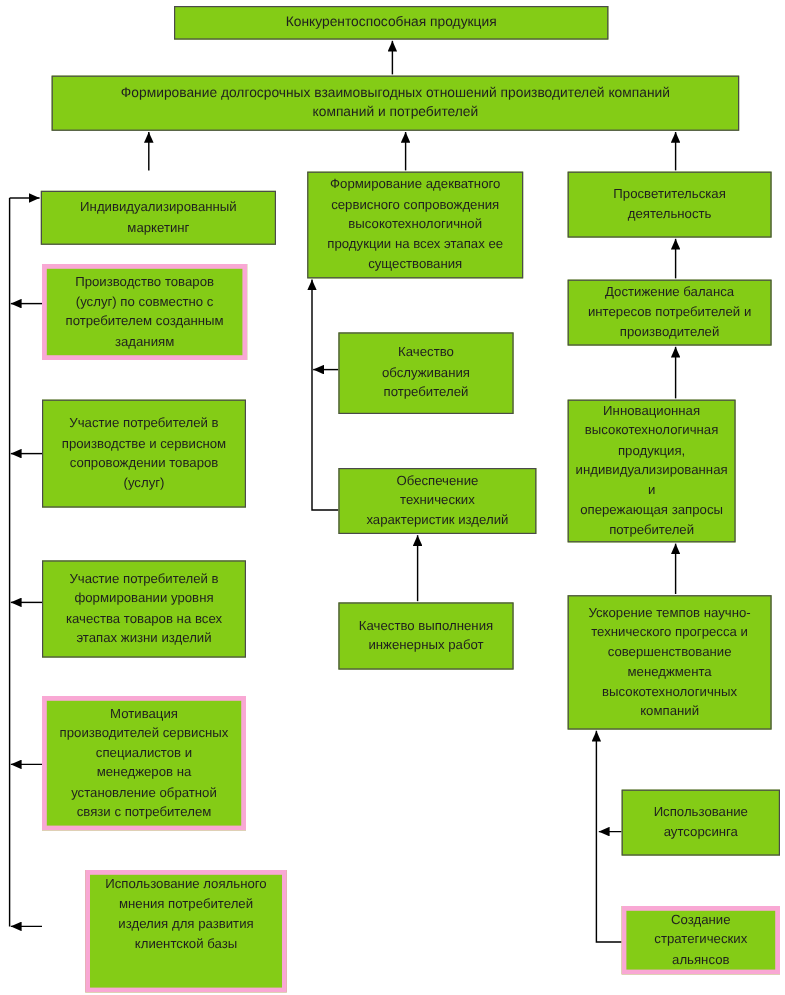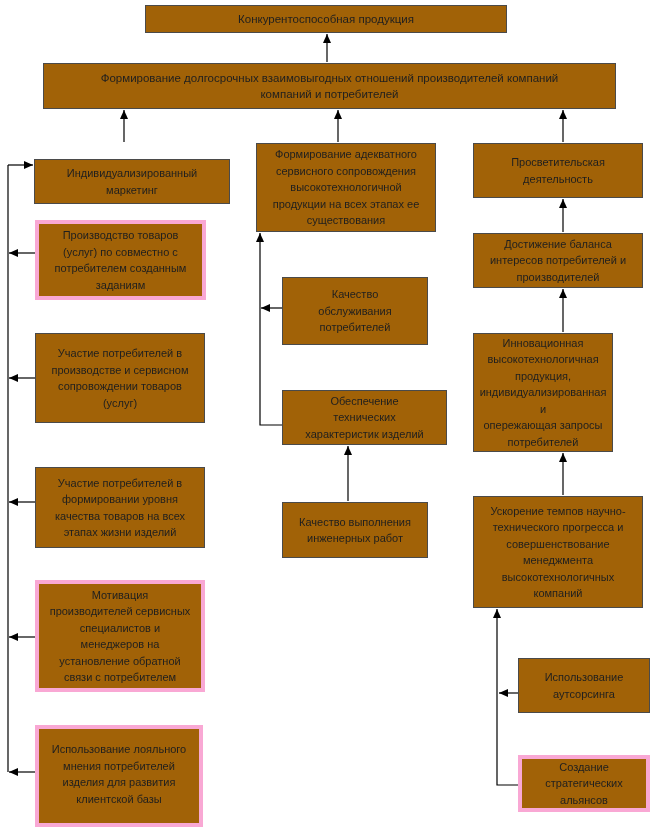--- a/index.html
+++ b/index.html
@@ -9,31 +9,31 @@
     background:#ffffff;
     font-family:"Liberation Sans","DejaVu Sans",sans-serif;
     color:#1f1f1f;
     overflow:hidden;
   }
   .wires{position:absolute;left:0;top:0;width:654px;height:829px;}
   .wires line,.wires polyline{stroke:#000000;stroke-width:1.2;fill:none;}
   .node{
     position:absolute;
     box-sizing:border-box;
-    background:#a16207;
+    background:#84cc16;
     border:1px solid #4a4a4a;
     display:flex;align-items:center;justify-content:center;
     text-align:center;
     font-size:11px;line-height:16.5px;
     white-space:pre-line;
     padding:2px 4px;
   }
   .node.big{font-size:11.5px;}
   .node.thick{border:4px solid #f9a8d4;}
-  .node.top-align{align-items:flex-start;padding-top:12px;}
+  .node.top-align{align-items:flex-start;padding-top:0;margin-left:36px;}
 </style>
 </head>
 <body>
 
 <div class="canvas">
 
   <svg class="wires" viewBox="0 0 654 829" xmlns="http://www.w3.org/2000/svg">
     <defs>
       <marker id="ah" markerUnits="userSpaceOnUse" markerWidth="9" markerHeight="8" refX="9" refY="4" orient="auto">
         <path d="M0,0 L9,4 L0,8 Z" fill="#000000"></path>

